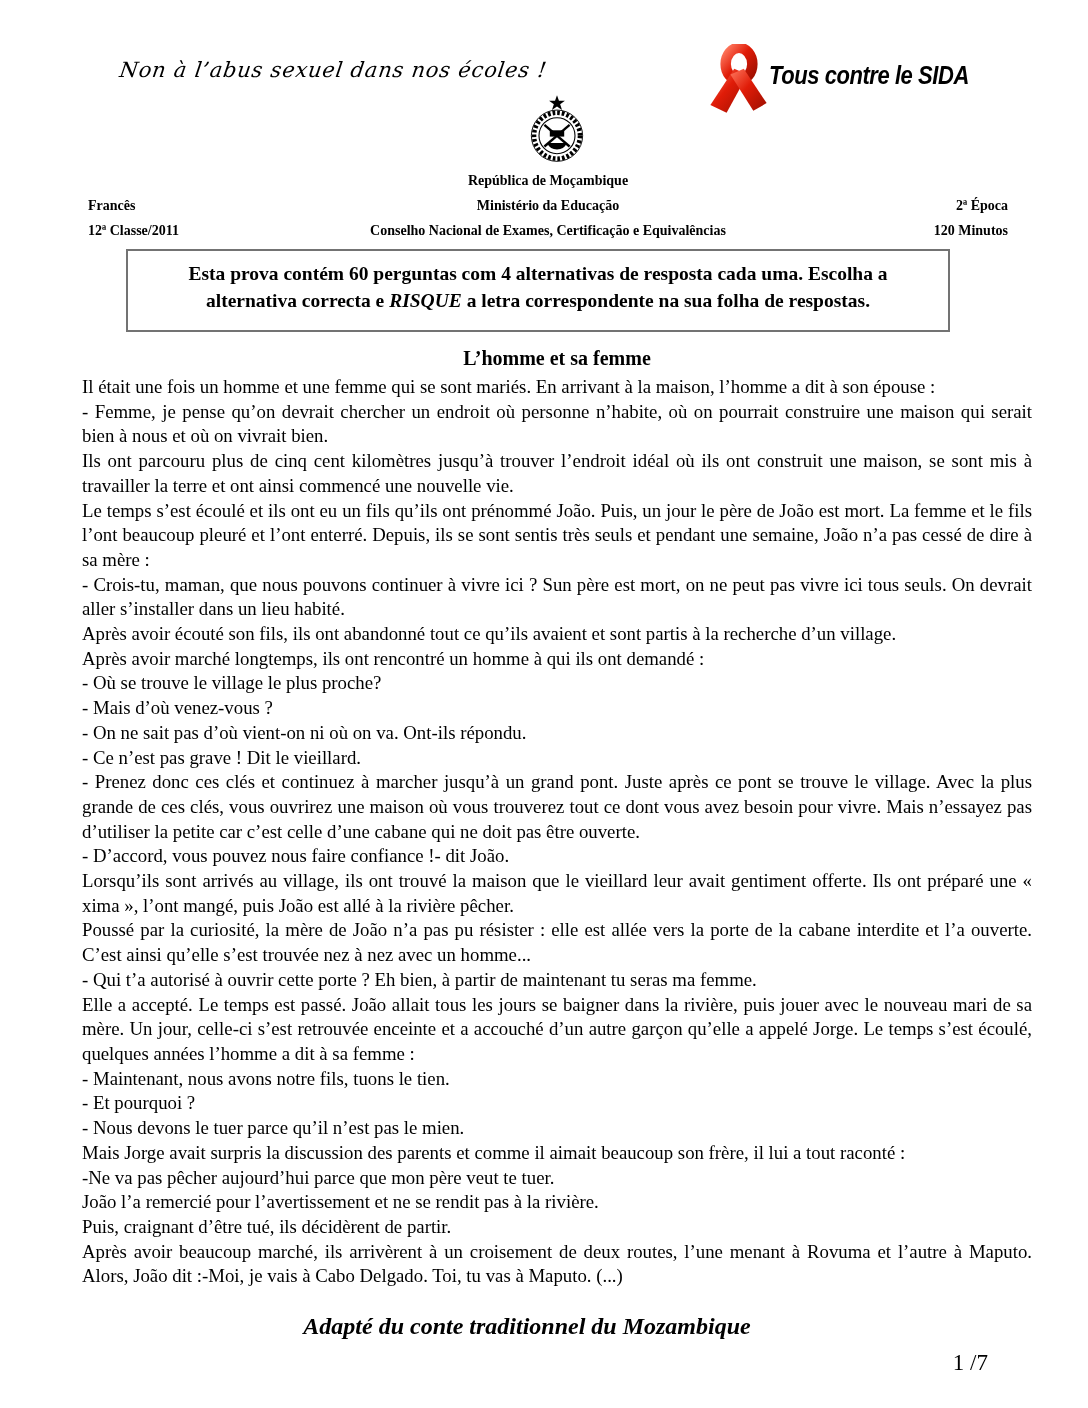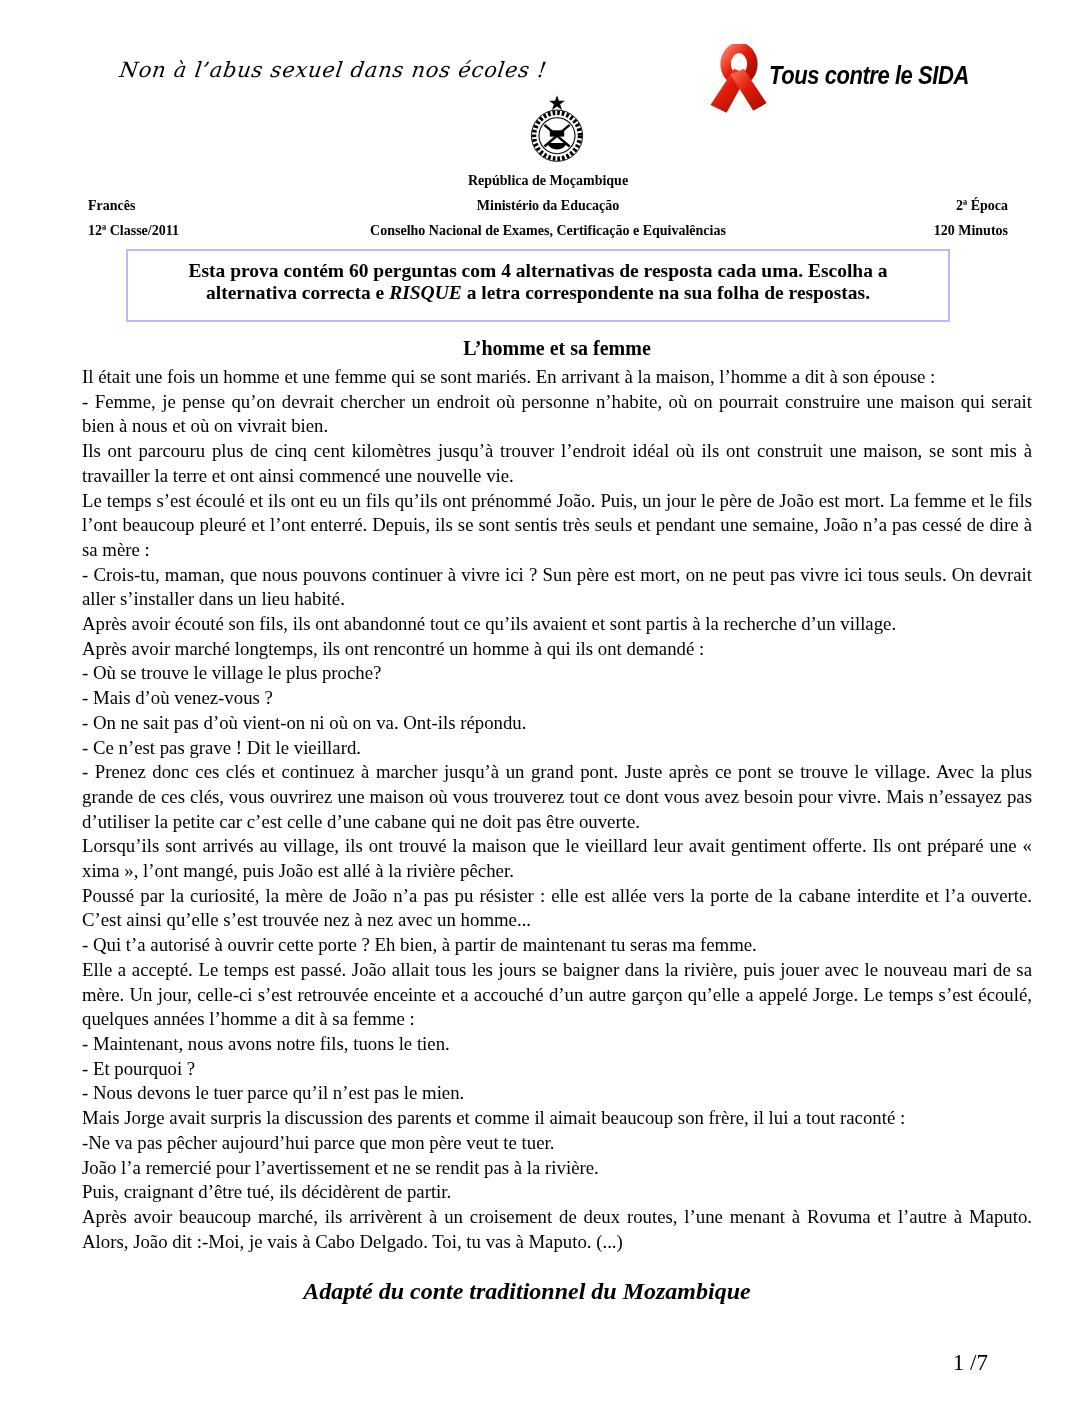--- a/index.html
+++ b/index.html
@@ -31,23 +31,23 @@
     display:grid; grid-template-columns:160px 1fr 160px;
     padding:2px 24px 0 6px; font-weight:bold; font-size:14px; line-height:25px;
   }
   .hc { white-space:nowrap; }
   .hc.l { text-align:left; }
   .hc.c { text-align:center; }
   .hc.r { text-align:right; }
 
   
   .notice-box {
-    width:792px; margin:6px 0 0 44px; border:2px solid #c4b5fd;
+    width:792px; margin:6px 0 0 44px; border:2px solid #737373;
     padding:9px 14px 16px 14px; text-align:center;
-    font-weight:bold; font-size:19.5px; line-height:22px;
+    font-weight:bold; font-size:19.5px; line-height:27px;
   }
   .notice-box .em { font-style:italic; }
 
   
   .story-title { text-align:center; font-weight:bold; font-size:20px; margin-top:14px; line-height:25px; }
   .story-body { margin-top:4px; font-size:18.8px; line-height:24.7px; }
   .body-par { margin:0; text-align:justify; }
 
   .attribution {
     margin-top:24px; text-align:center; padding-right:60px;
@@ -118,20 +118,21 @@
         <p class="body-par">Ils ont parcouru plus de cinq cent kilomètres jusqu’à trouver l’endroit idéal où ils ont construit une maison, se sont mis à travailler la terre et ont ainsi commencé une nouvelle vie.</p>
         <p class="body-par">Le temps s’est écoulé  et ils ont eu un fils qu’ils ont prénommé João. Puis, un jour le père  de João est mort. La femme et le fils l’ont beaucoup pleuré et l’ont enterré. Depuis, ils se sont sentis très  seuls et pendant une semaine, João n’a pas cessé de dire à sa mère :</p>
         <p class="body-par">- Crois-tu, maman, que nous pouvons continuer à vivre ici ? Sun père est mort, on ne peut pas vivre ici tous seuls. On devrait aller s’installer dans un lieu habité.</p>
         <p class="body-par">Après avoir écouté son fils, ils ont abandonné tout ce qu’ils avaient et sont partis  à la recherche d’un village.</p>
         <p class="body-par">Après avoir marché longtemps, ils ont rencontré un homme à qui ils ont demandé :</p>
         <p class="body-par">- Où se trouve le village le plus proche?</p>
         <p class="body-par">- Mais d’où venez-vous ?</p>
         <p class="body-par">- On ne sait pas d’où vient-on ni où on va. Ont-ils répondu.</p>
         <p class="body-par">- Ce n’est pas grave ! Dit le vieillard.</p>
         <p class="body-par">- Prenez donc ces clés et continuez à marcher jusqu’à un grand pont. Juste après ce pont se trouve le village. Avec la plus grande de ces clés, vous ouvrirez une maison où vous trouverez tout ce dont vous avez besoin pour vivre. Mais n’essayez pas d’utiliser  la petite car c’est celle d’une cabane qui ne doit pas être ouverte.</p>
+        <p class="body-par">- D’accord, vous pouvez nous faire confiance !- dit João.</p>
         <p class="body-par">Lorsqu’ils sont arrivés au village, ils ont trouvé la maison que le vieillard leur avait gentiment offerte. Ils ont préparé une « xima », l’ont  mangé, puis João est allé à la rivière pêcher.</p>
         <p class="body-par">Poussé par la curiosité, la mère de João n’a pas pu résister : elle est allée vers la porte de la cabane interdite  et l’a ouverte. C’est ainsi qu’elle s’est trouvée nez à nez avec un homme...</p>
         <p class="body-par">- Qui t’a autorisé à ouvrir cette porte ? Eh bien, à partir de maintenant tu seras ma femme.</p>
         <p class="body-par">Elle a accepté. Le temps est passé. João allait tous les jours se baigner dans la rivière, puis jouer avec le nouveau mari de sa mère. Un jour, celle-ci s’est retrouvée enceinte et a accouché d’un autre garçon qu’elle a appelé Jorge. Le temps s’est écoulé, quelques années  l’homme a dit à sa femme :</p>
         <p class="body-par">- Maintenant, nous avons notre fils, tuons le tien.</p>
         <p class="body-par">- Et pourquoi ?</p>
         <p class="body-par">- Nous devons le tuer parce qu’il n’est pas le mien.</p>
         <p class="body-par">Mais Jorge avait surpris la discussion des parents et comme il aimait beaucoup son frère, il lui a tout raconté :</p>
         <p class="body-par">-Ne va pas pêcher aujourd’hui parce que mon père veut te tuer.</p>
         <p class="body-par">João l’a remercié pour l’avertissement et ne se rendit pas à la rivière.</p>

